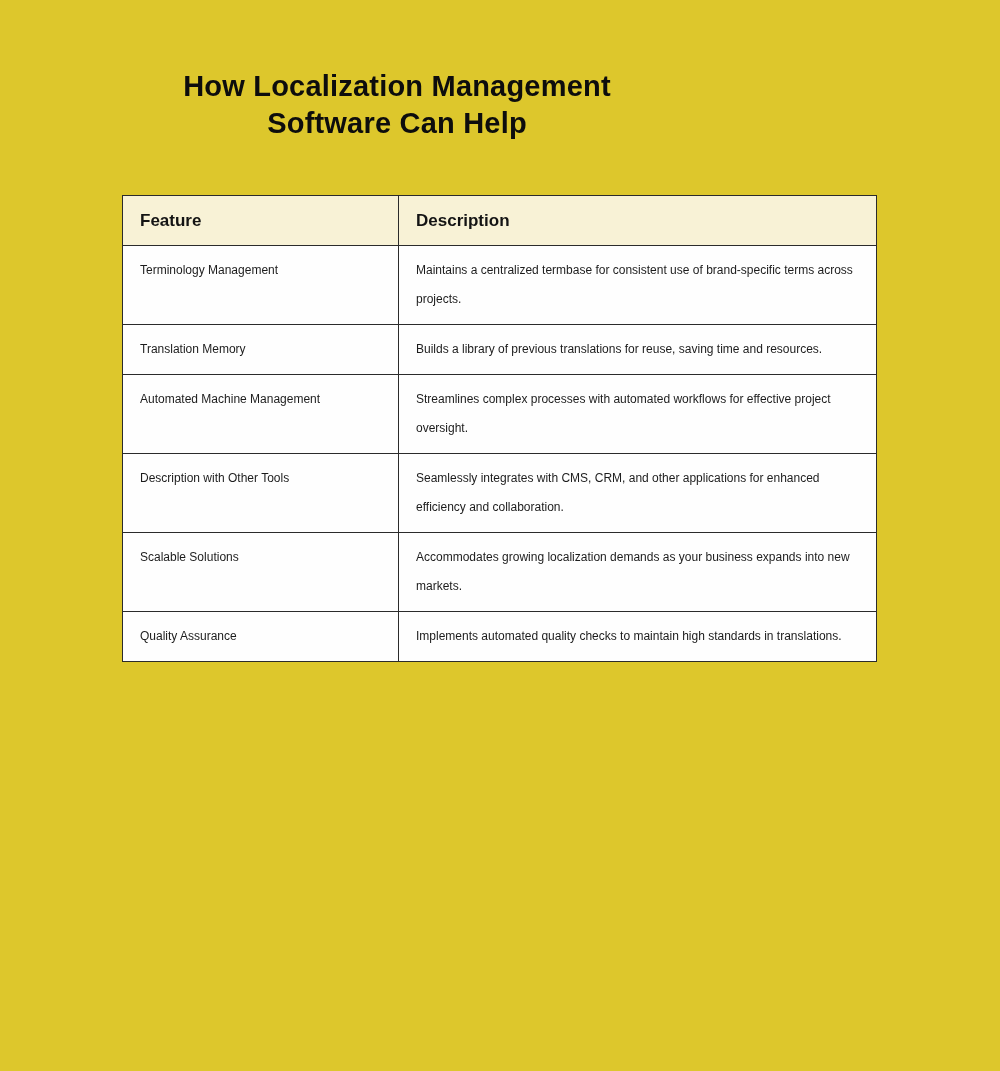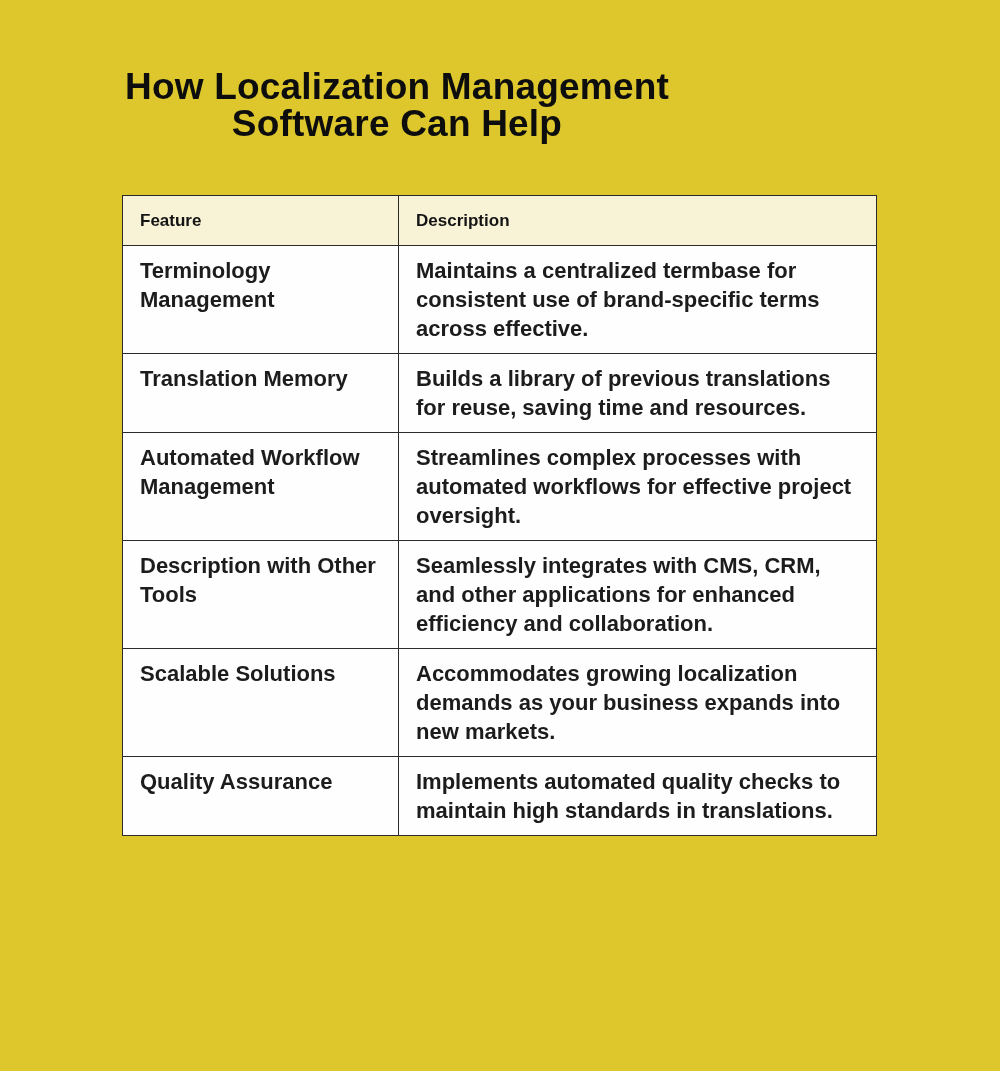--- a/index.html
+++ b/index.html
@@ -14,21 +14,21 @@
     color: #1c1c1c;
     position: relative;
     overflow: hidden;
   }
   .page-title {
     position: absolute;
     top: 68px;
     left: 0;
     width: 794px;
     text-align: center;
-    font-size: 37px;
+    font-size: 29px;
     line-height: 37px;
     font-weight: 700;
     color: #0d0d0d;
     letter-spacing: 0.2px;
   }
   .table-wrap {
     position: absolute;
     left: 122px;
     top: 195px;
     width: 668px;
@@ -40,23 +40,23 @@
     background: #fefefe;
   }
   table.feature-table col.col-feature { width: 276px; }
   table.feature-table col.col-description { width: 478px; }
   table.feature-table th,
   table.feature-table td {
     border: 1.5px solid #2b2b2b;
     vertical-align: top;
     text-align: left;
     padding: 10px 17px 10px 17px;
-    font-size: 22px;
+    font-size: 12px;
     line-height: 29px;
-    font-weight: 700;
+    font-weight: 400;
     color: #1c1c1c;
   }
   table.feature-table th {
     background: #f8f2d6;
     font-weight: 700;
     font-size: 17px;
     line-height: 29px;
     color: #141414;
   }
   table.feature-table td {
@@ -79,28 +79,28 @@
     </colgroup>
     <thead>
       <tr>
         <th>Feature</th>
         <th>Description</th>
       </tr>
     </thead>
     <tbody>
       <tr>
         <td>Terminology Management</td>
-        <td>Maintains a centralized termbase for consistent use of brand-specific terms across effective.</td>
+        <td>Maintains a centralized termbase for consistent use of brand-specific terms across projects.</td>
       </tr>
       <tr>
         <td>Translation Memory</td>
         <td>Builds a library of previous translations for reuse, saving time and resources.</td>
       </tr>
       <tr>
-        <td>Automated Workflow Management</td>
+        <td>Automated Machine Management</td>
         <td>Streamlines complex processes with automated workflows for effective project oversight.</td>
       </tr>
       <tr>
         <td>Description with Other Tools</td>
         <td>Seamlessly integrates with CMS, CRM, and other applications for enhanced efficiency and collaboration.</td>
       </tr>
       <tr>
         <td>Scalable Solutions</td>
         <td>Accommodates growing localization demands as your business expands into new markets.</td>
       </tr>

